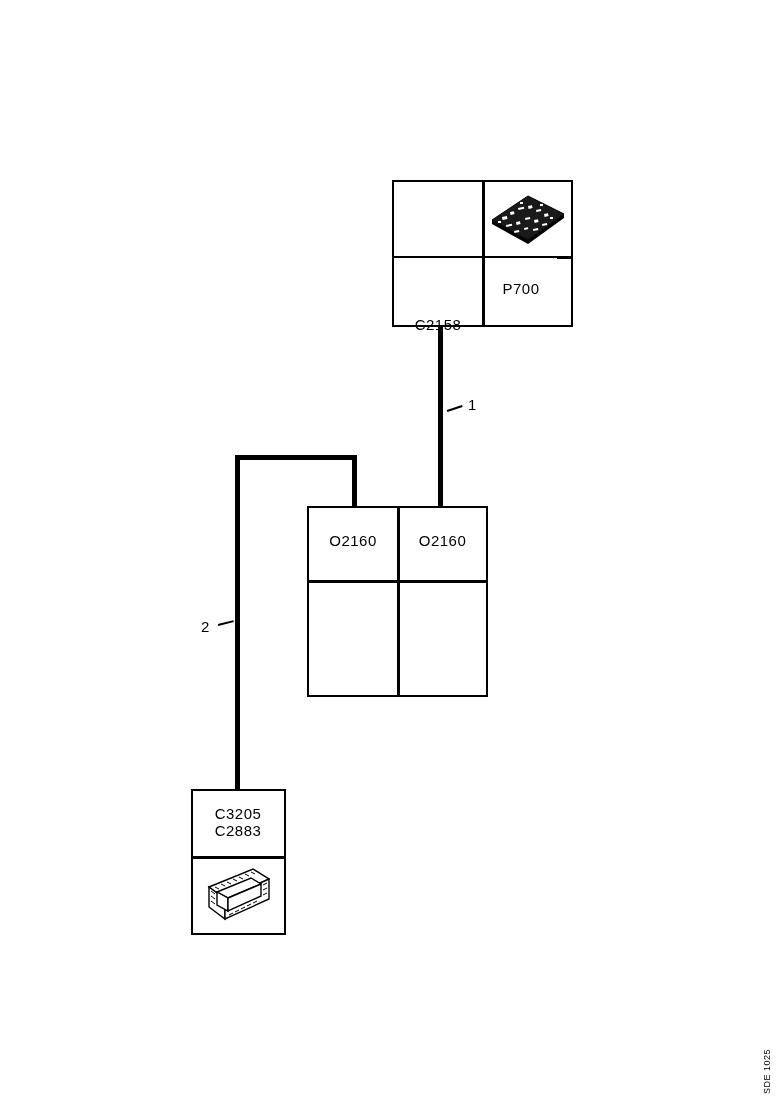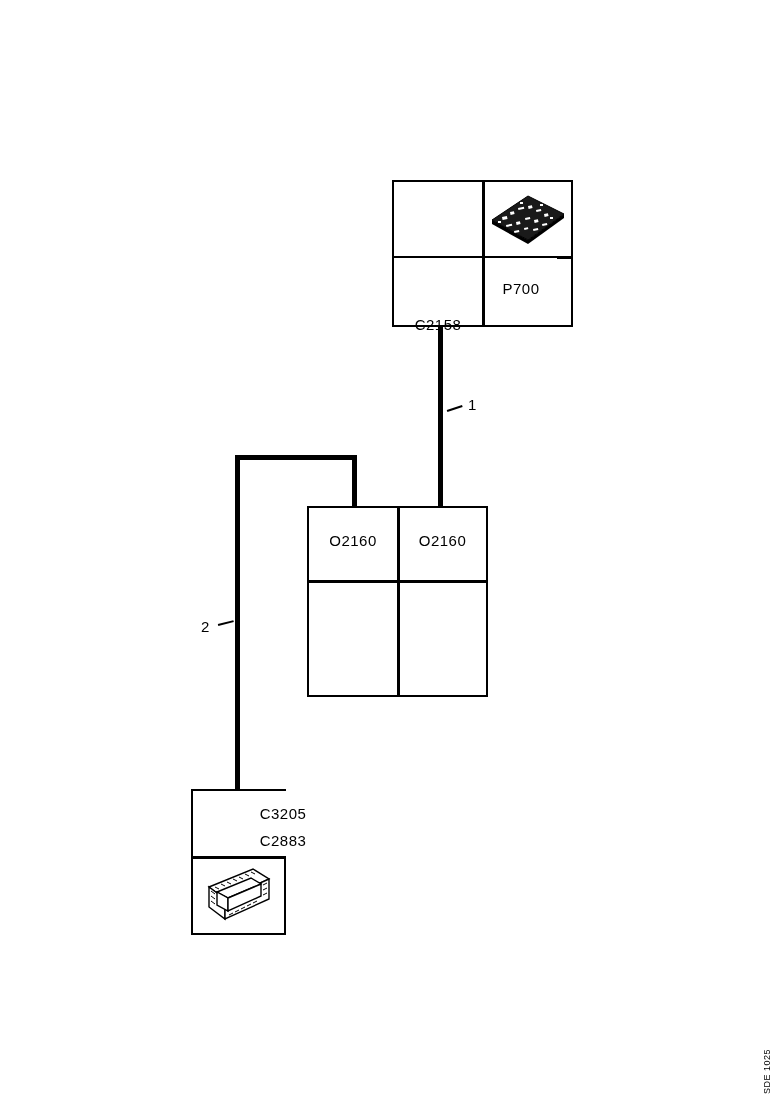--- a/index.html
+++ b/index.html
@@ -179,23 +179,23 @@
 
     <div class="cell" style="left:0; top:75px; width:88px; height:67px;"></div>
 
     <div class="cell" style="left:91px; top:75px; width:85px; height:67px;"></div>
   </div>
 
   <div class="box" style="left:191px; top:789px; width:95px; height:146px;">
 
     <div class="hdiv" style="top:65px;"></div>
 
-    <div class="cell" style="left:0; top:0; width:90px; height:65px;margin-left:45px;">
+    <div class="cell" style="left:0; top:0; width:90px; height:65px;">
       <div class="cell-label" style="top:14px;">C3205</div>
-      <div class="cell-label" style="top:41px;">C2883</div>
+      <div class="cell-label" style="top:31px;">C2883</div>
     </div>
 
     <div class="cell" style="left:0; top:68px; width:90px; height:73px;">
       <div class="illus" style="left:8px; top:4px; width:76px; height:66px;">
         <svg width="76" height="66" viewBox="0 0 76 66">
           <g stroke="#000" stroke-width="1.4" fill="none">
 
             <polygon points="8,24 52,6 68,16 24,36" fill="#ffffff"></polygon>
             <polygon points="8,24 24,36 24,56 8,44" fill="#ffffff"></polygon>
             <polygon points="24,36 68,16 68,36 24,56" fill="#ffffff"></polygon>

